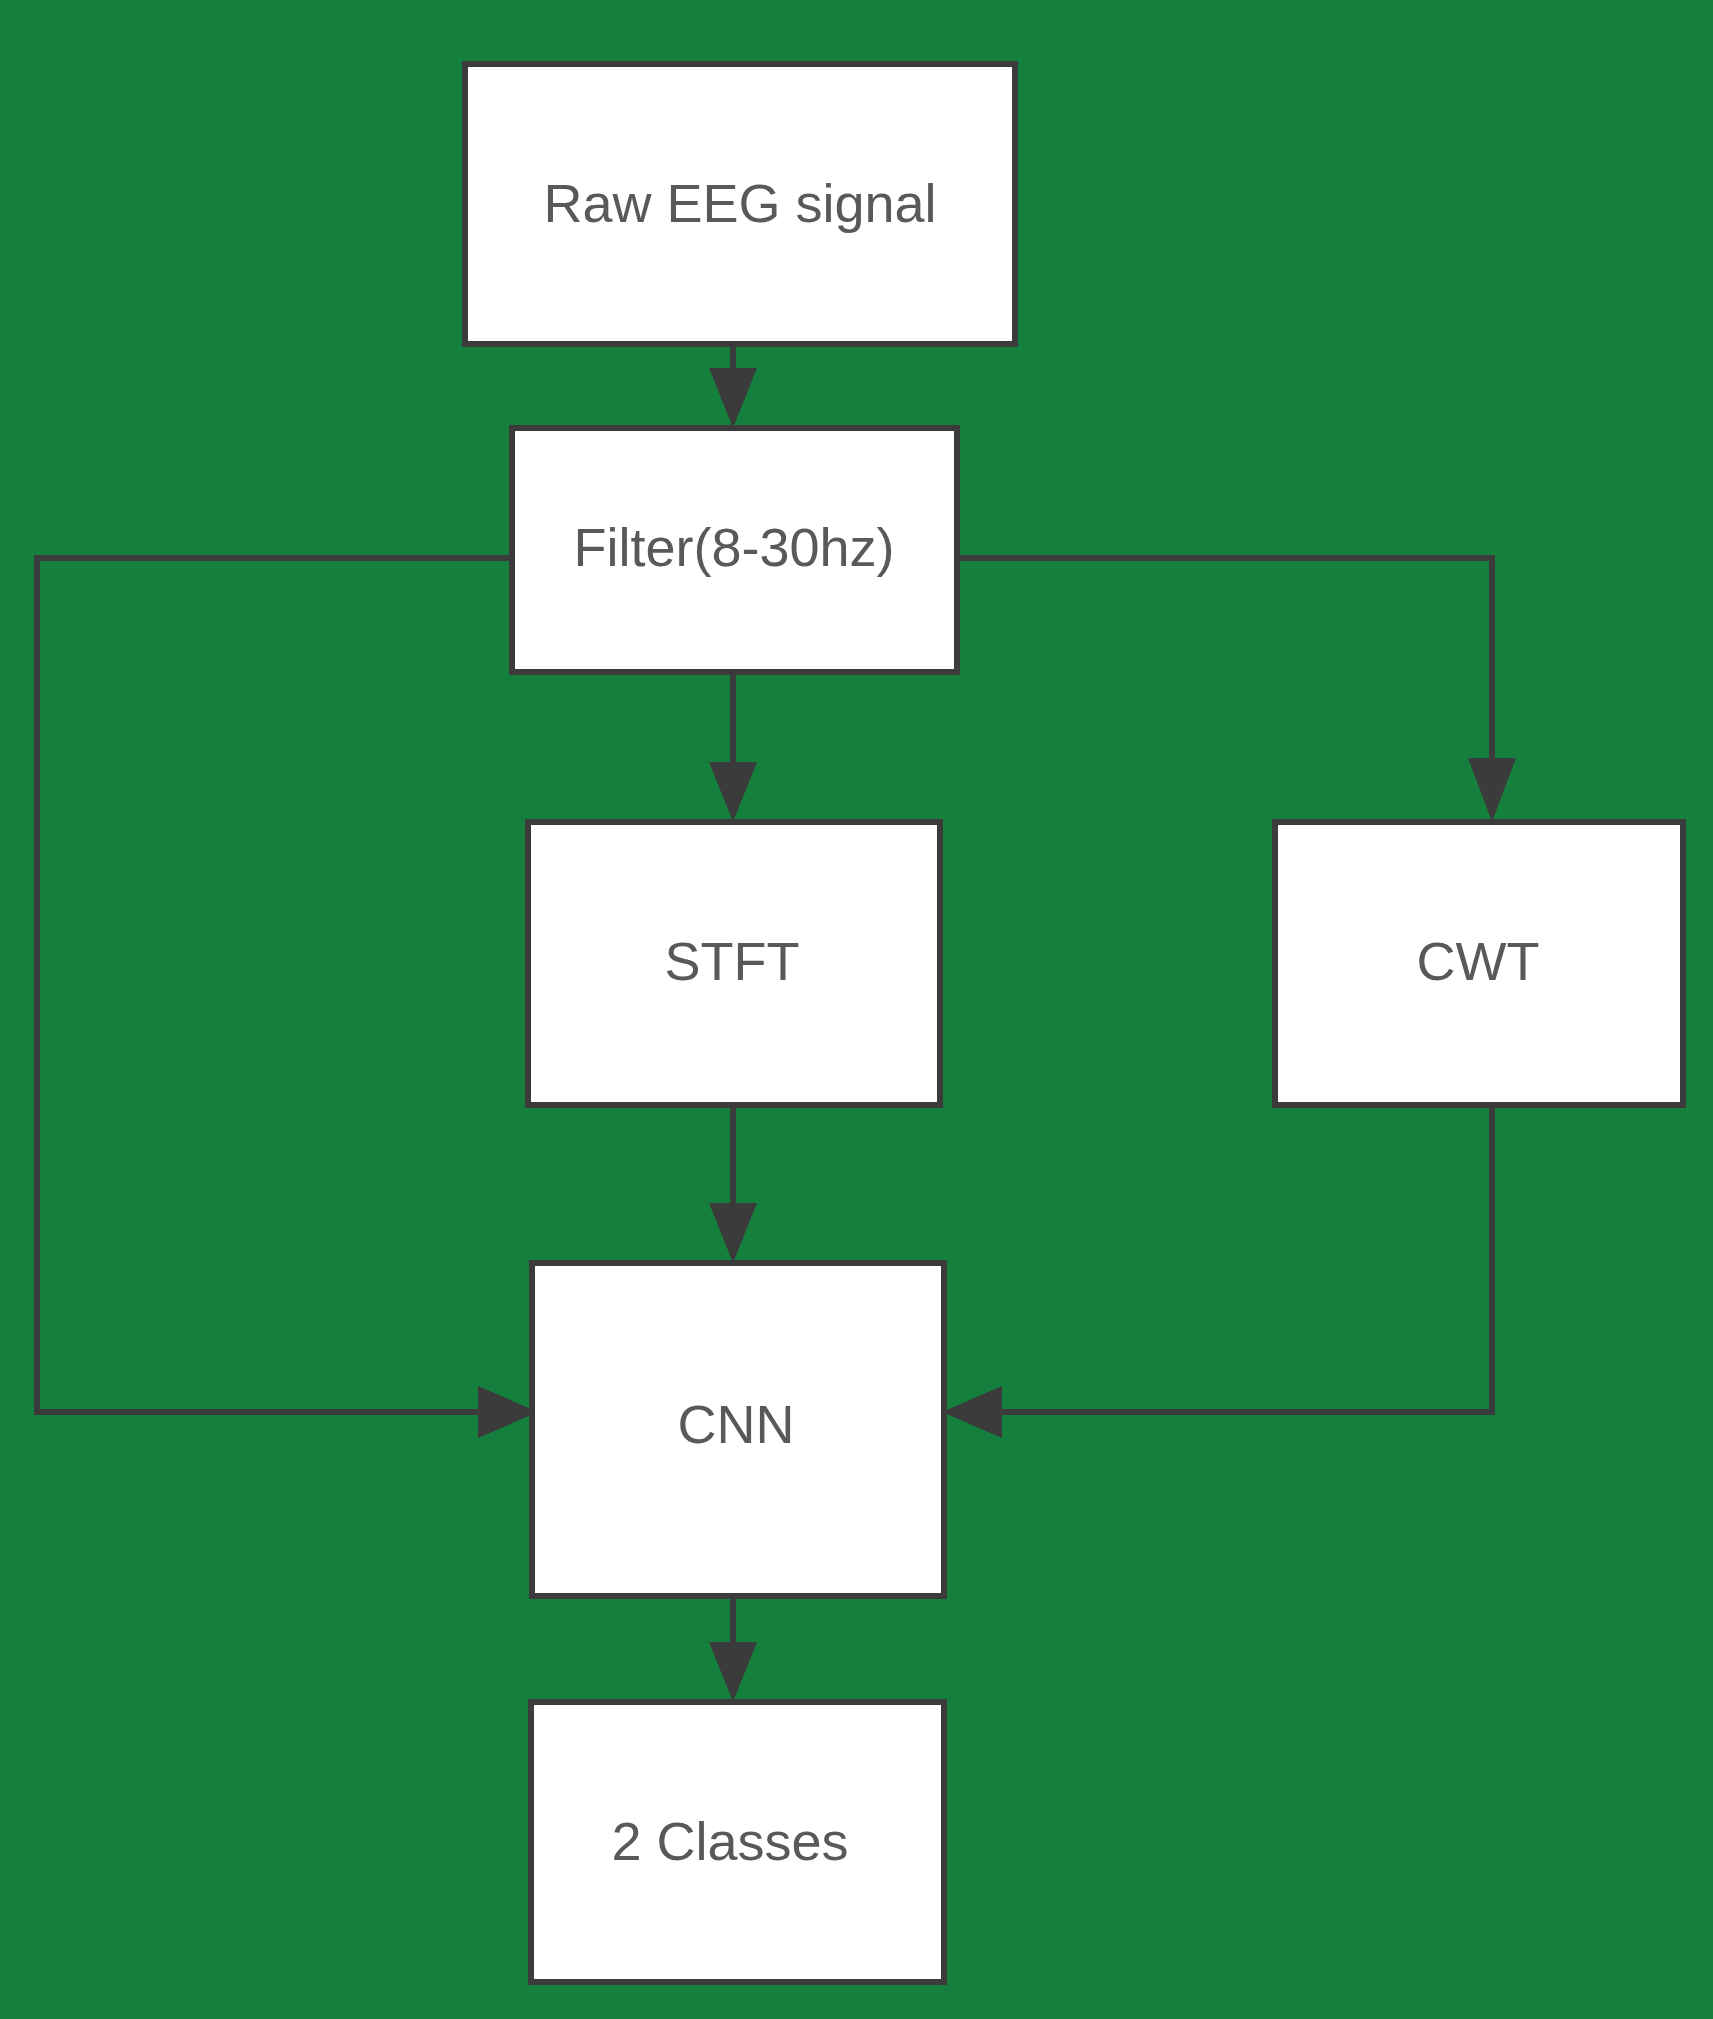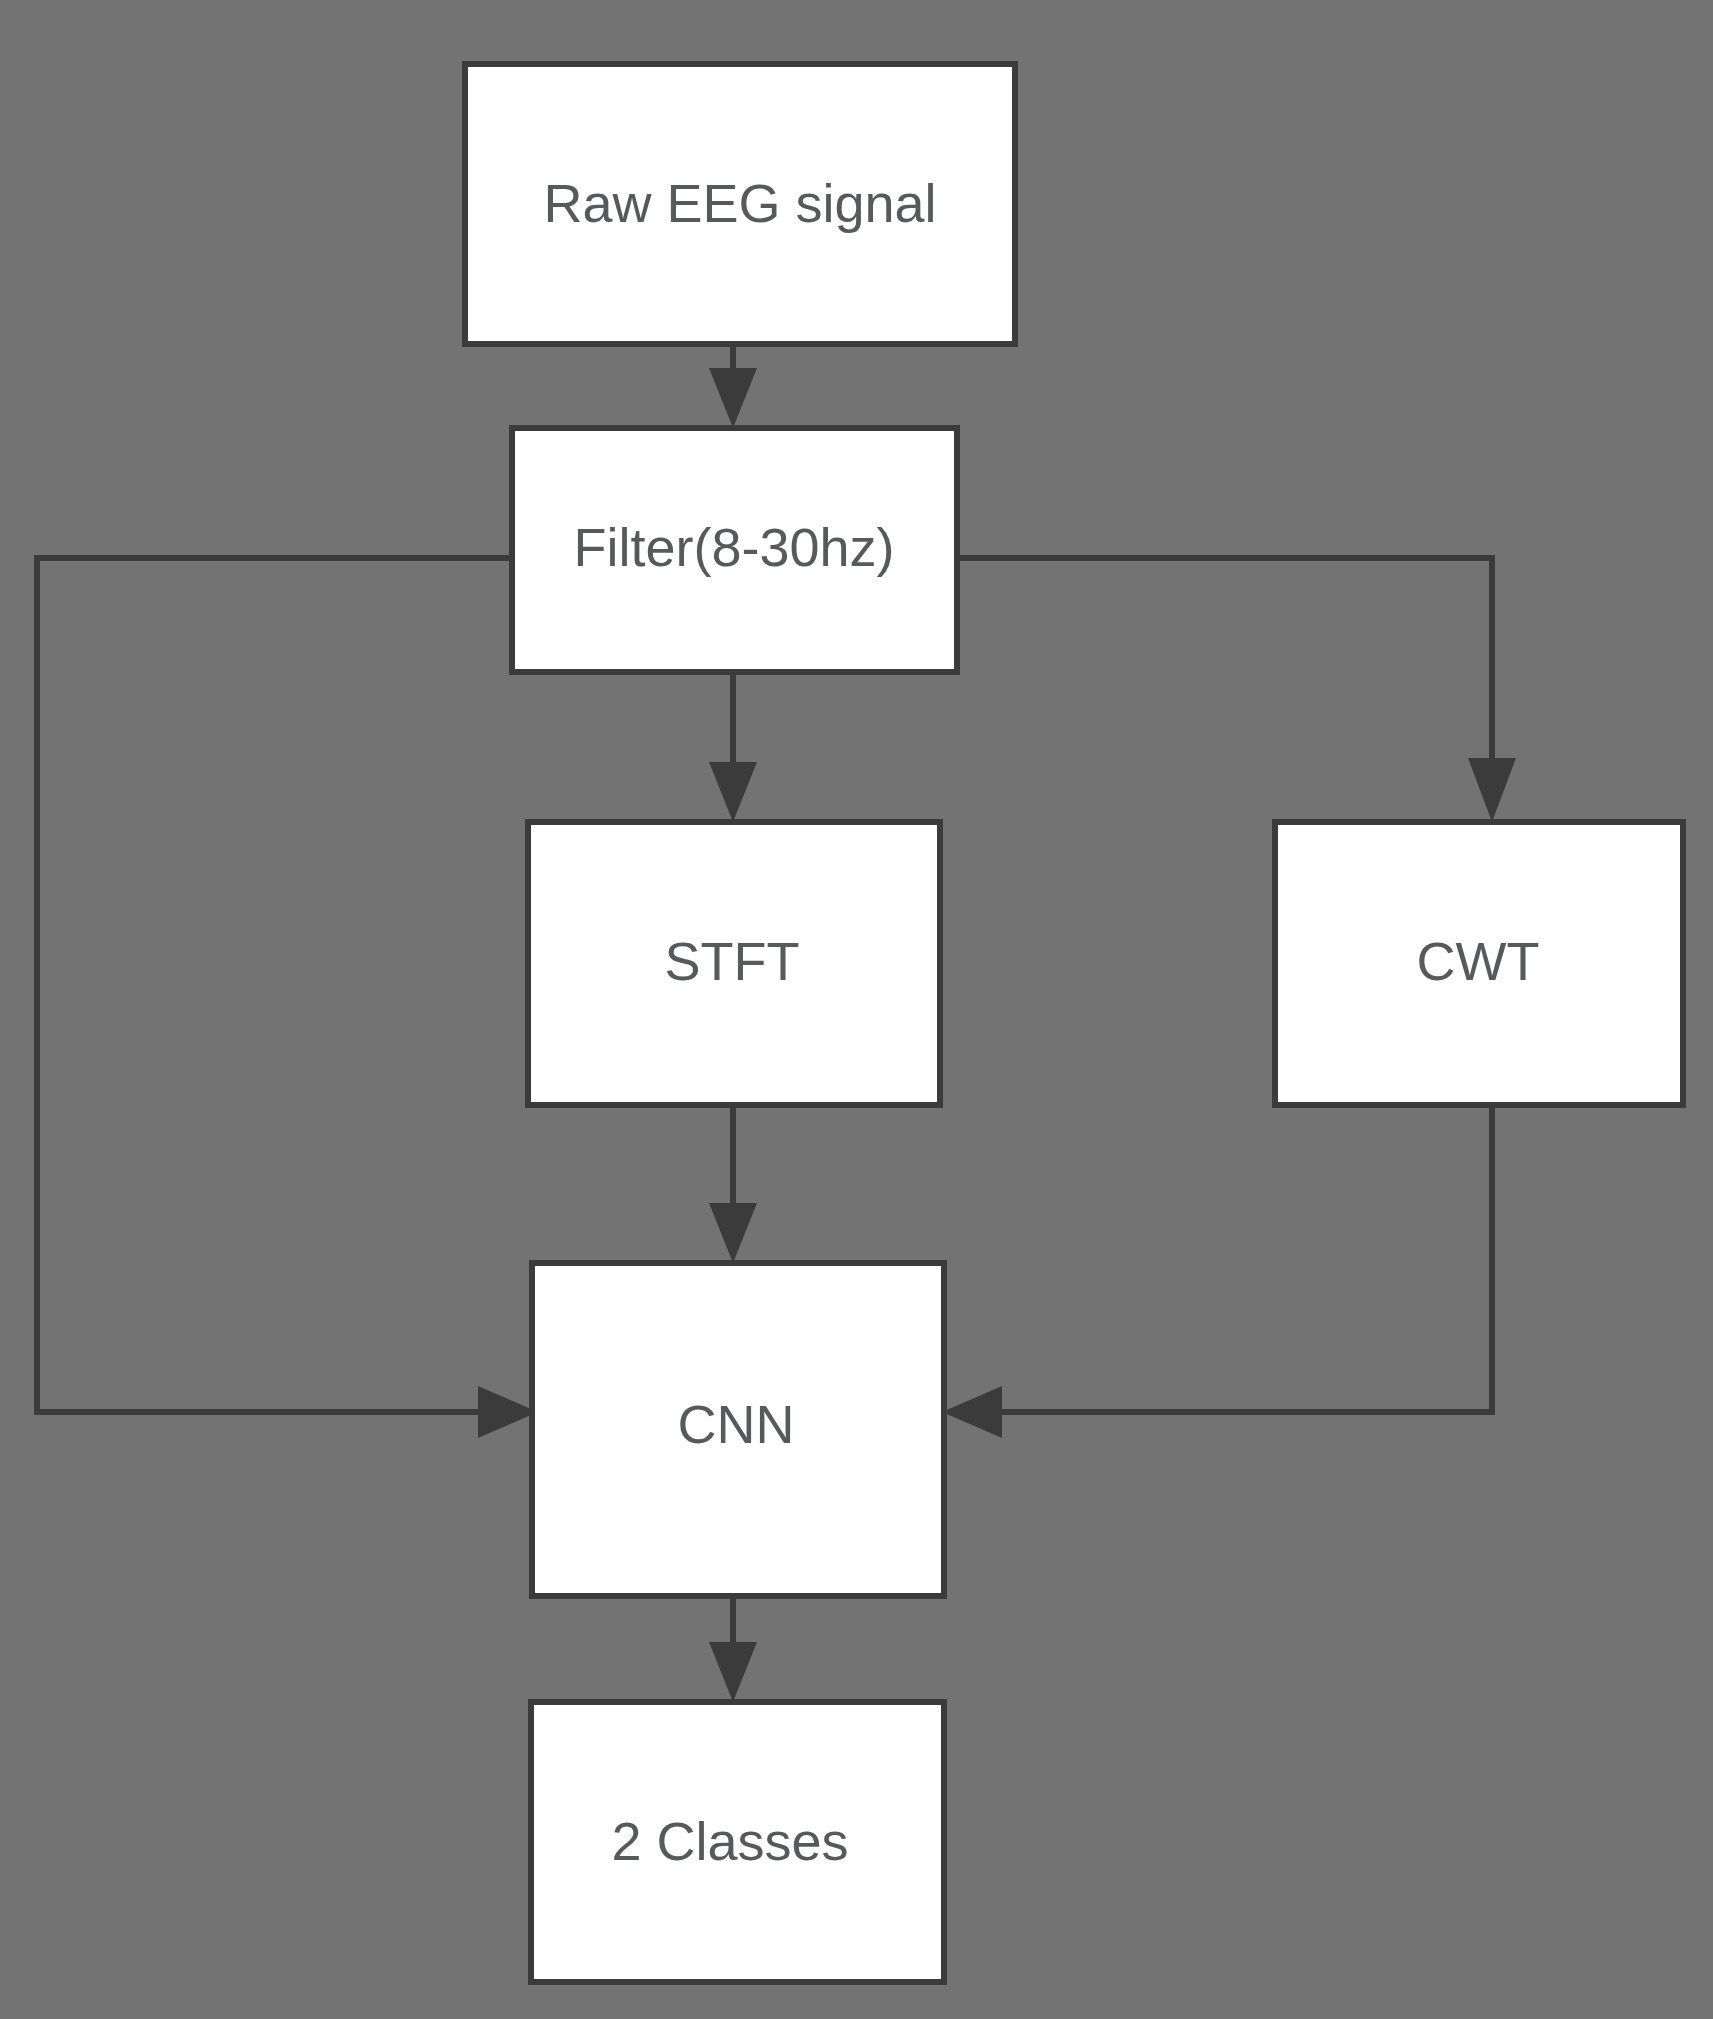--- a/index.html
+++ b/index.html
@@ -10,21 +10,21 @@
   body {
     width: 1713px;
     height: 2019px;
     font-family: "Liberation Sans", sans-serif;
     overflow: hidden;
   }
   #flowchart-root {
     position: relative;
     width: 1713px;
     height: 2019px;
-    background: #737373;
+    background: #15803d;
   }
   svg.diagram {
     position: absolute;
     top: 0;
     left: 0;
     width: 1713px;
     height: 2019px;
     display: block;
   }
   .node-box {

